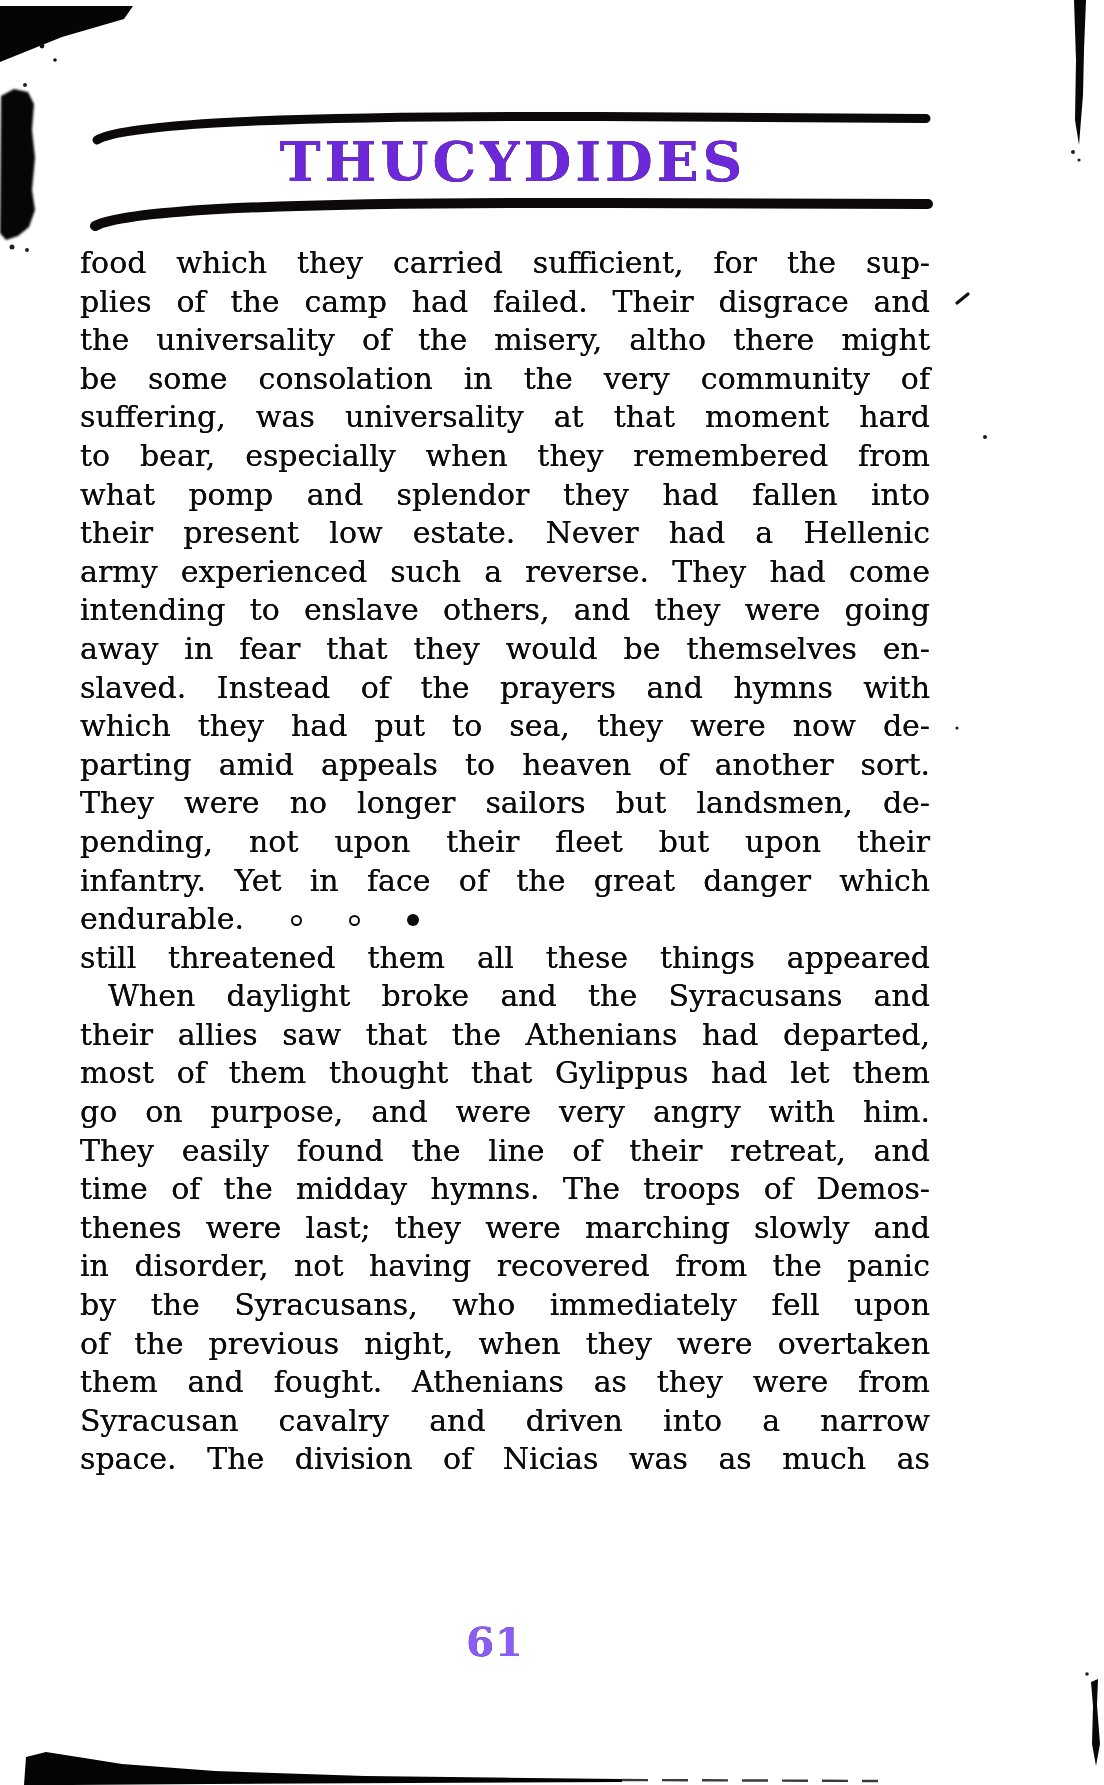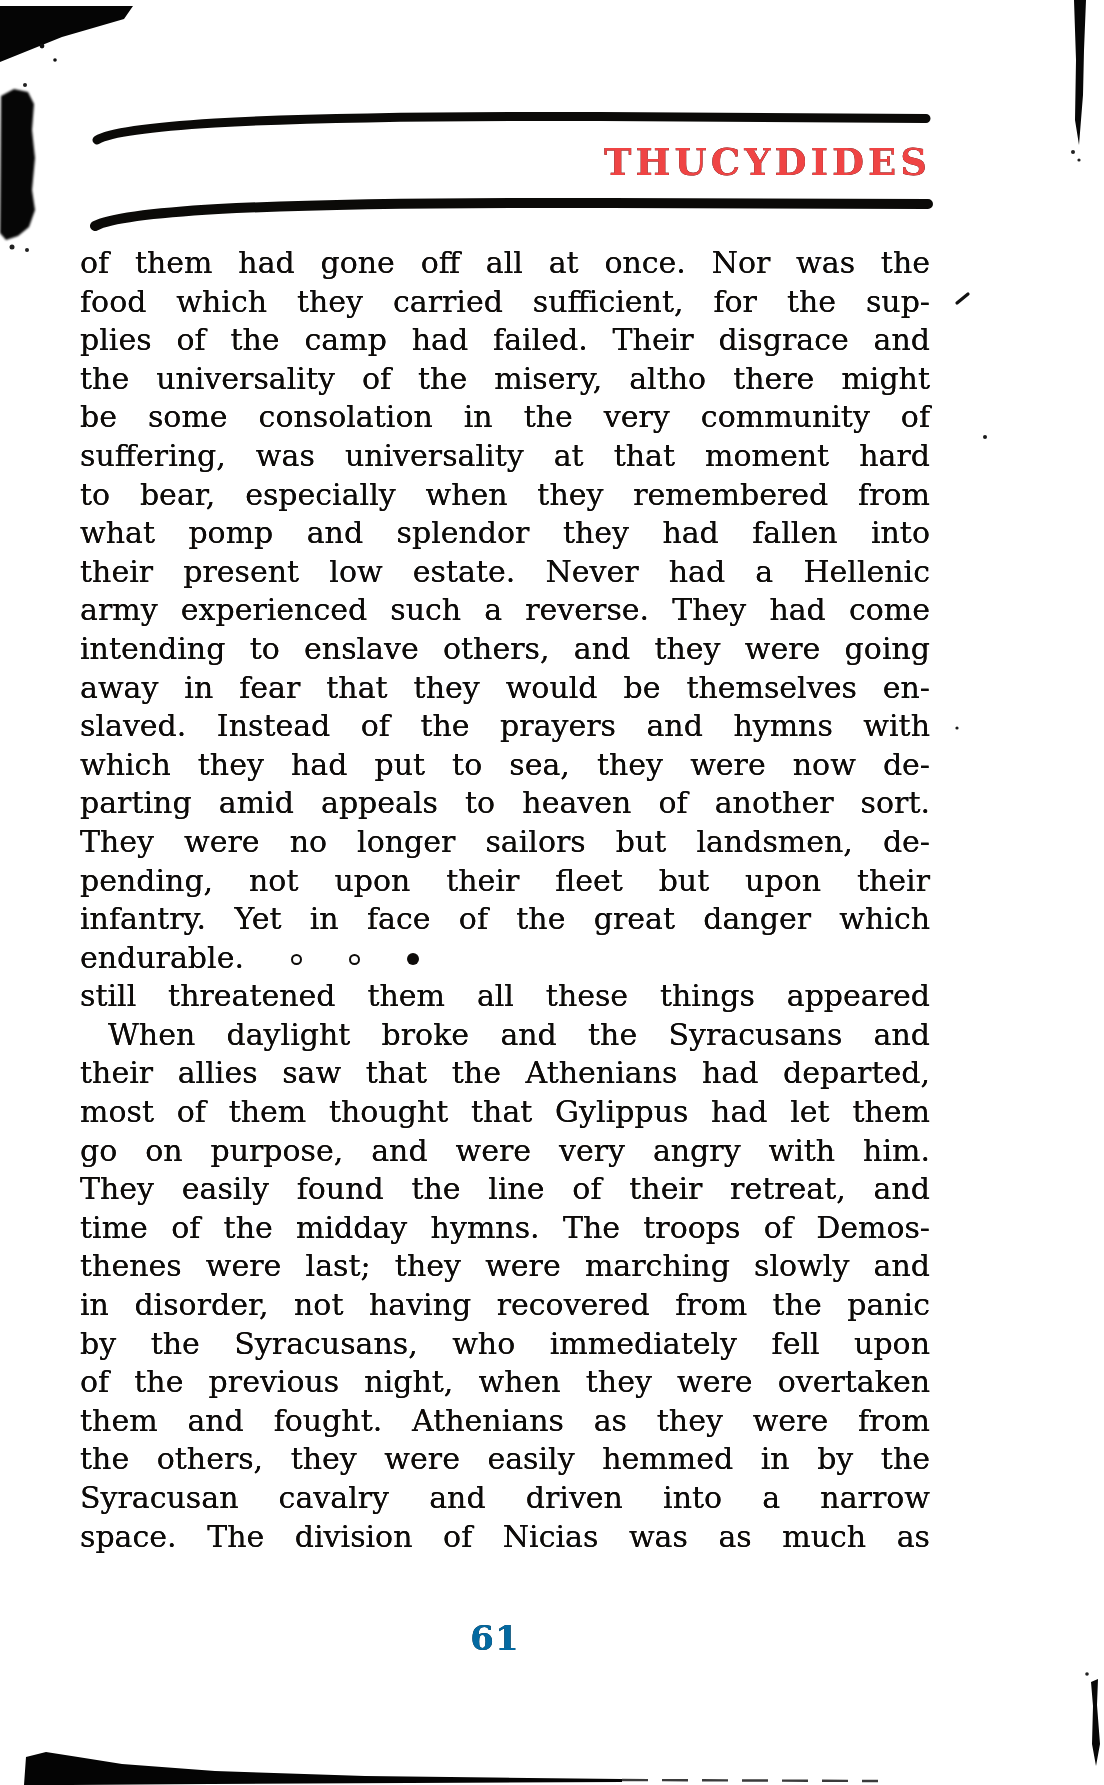--- a/index.html
+++ b/index.html
@@ -22,26 +22,26 @@
     width: 1104px;
     height: 1785px;
     pointer-events: none;
   }
   .running-head {
     position: absolute;
     left: 95px;
     top: 138px;
     width: 836px;
     margin: 0;
-    text-align: right;
-    font-size: 37px;
+    text-align: center;
+    font-size: 55px;
     line-height: 48px;
     font-weight: bold;
     letter-spacing: 4px;
-    color: #ef4444;
+    color: #6d28d9;
     text-shadow: 0 0 0.6px #0b0a08;
   }
   .text-block {
     position: absolute;
     left: 80px;
     top: 244px;
     width: 850px;
     font-size: 30px;
     text-shadow: 0 0 0.5px #141210;
   }
@@ -76,24 +76,24 @@
     width: 12px;
     height: 12px;
     background: #0d0b09;
   }
   .page-number {
     position: absolute;
     left: 70px;
     top: 1618px;
     width: 850px;
     text-align: center;
-    font-size: 34px;
+    font-size: 40px;
     font-weight: bold;
     letter-spacing: 1px;
-    color: #0369a1;
+    color: #8b5cf6;
     text-shadow: 0 0 0.6px #0b0a08;
   }
   .blur-1 { filter: blur(0.7px); }
   .blur-2 { filter: blur(1.3px); }
 </style>
 </head>
 <body>
 
 <div class="page">
 
@@ -121,21 +121,20 @@
 
     <polygon class="blur-1" points="24,1785 26,1757 46,1752 78,1757 122,1764 215,1771 365,1776 622,1779 622,1782 210,1784 70,1785" fill="#040404"></polygon>
     <line x1="622" y1="1780" x2="878" y2="1781" stroke="#1a1a1a" stroke-width="2.4" stroke-dasharray="26 14" opacity="0.85"></line>
     <polygon class="blur-1" points="1091,1682 1098,1679 1097,1705 1100,1744 1096,1766 1092,1744 1093,1706" fill="#070707"></polygon>
     <circle cx="1087" cy="1674" r="1.8" fill="#222"></circle>
   </svg>
 
   <h1 class="running-head">THUCYDIDES</h1>
 
   <main class="text-block" id="text-block">
-      <div class="line justified">of them had gone off all at once. Nor was the</div>
       <div class="line justified">food which they carried sufficient, for the sup-</div>
       <div class="line justified">plies of the camp had failed. Their disgrace and</div>
       <div class="line justified">the universality of the misery, altho there might</div>
       <div class="line justified">be some consolation in the very community of</div>
       <div class="line justified">suffering, was universality at that moment hard</div>
       <div class="line justified">to bear, especially when they remembered from</div>
       <div class="line justified">what pomp and splendor they had fallen into</div>
       <div class="line justified">their present low estate. Never had a Hellenic</div>
       <div class="line justified">army experienced such a reverse. They had come</div>
       <div class="line justified">intending to enslave others, and they were going</div>
@@ -152,20 +151,19 @@
       <div class="line justified">their allies saw that the Athenians had departed,</div>
       <div class="line justified">most of them thought that Gylippus had let them</div>
       <div class="line justified">go on purpose, and were very angry with him.</div>
       <div class="line justified">They easily found the line of their retreat, and</div>
       <div class="line justified">time of the midday hymns. The troops of Demos-</div>
       <div class="line justified">thenes were last; they were marching slowly and</div>
       <div class="line justified">in disorder, not having recovered from the panic</div>
       <div class="line justified">by the Syracusans, who immediately fell upon</div>
       <div class="line justified">of the previous night, when they were overtaken</div>
       <div class="line justified">them and fought. Athenians as they were from</div>
-      <div class="line justified">the others, they were easily hemmed in by the</div>
       <div class="line justified">Syracusan cavalry and driven into a narrow</div>
       <div class="line justified">space. The division of Nicias was as much as</div>
     </main>
 
   <div class="page-number">61</div>
 
 </div>
 
 </body></html>

